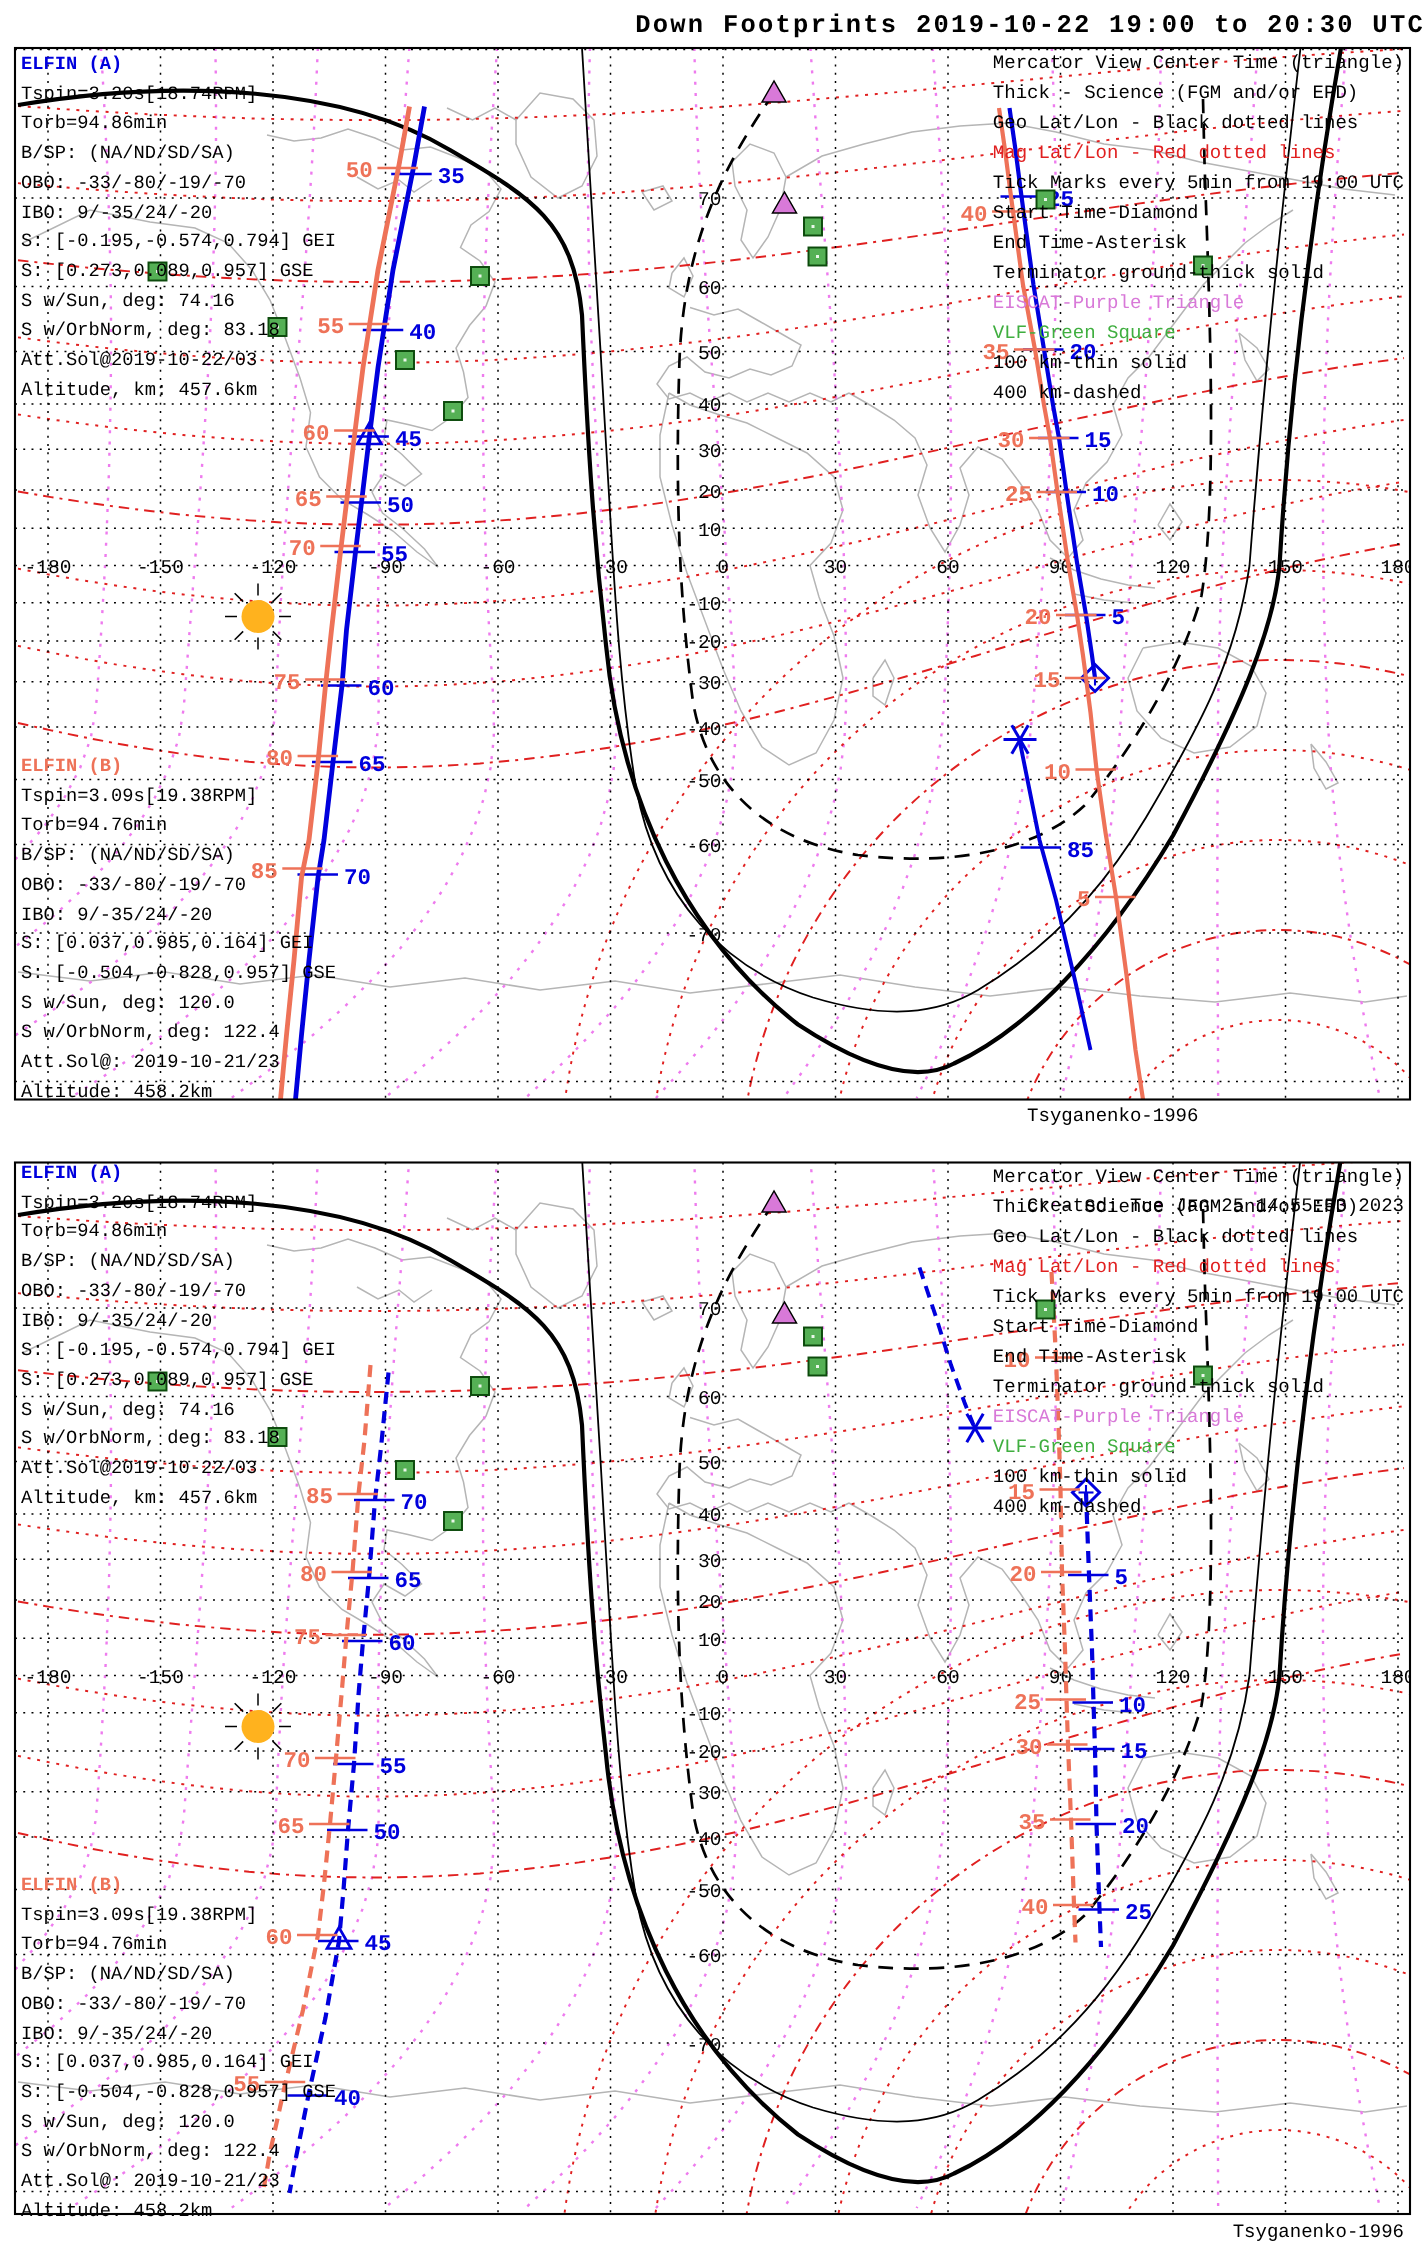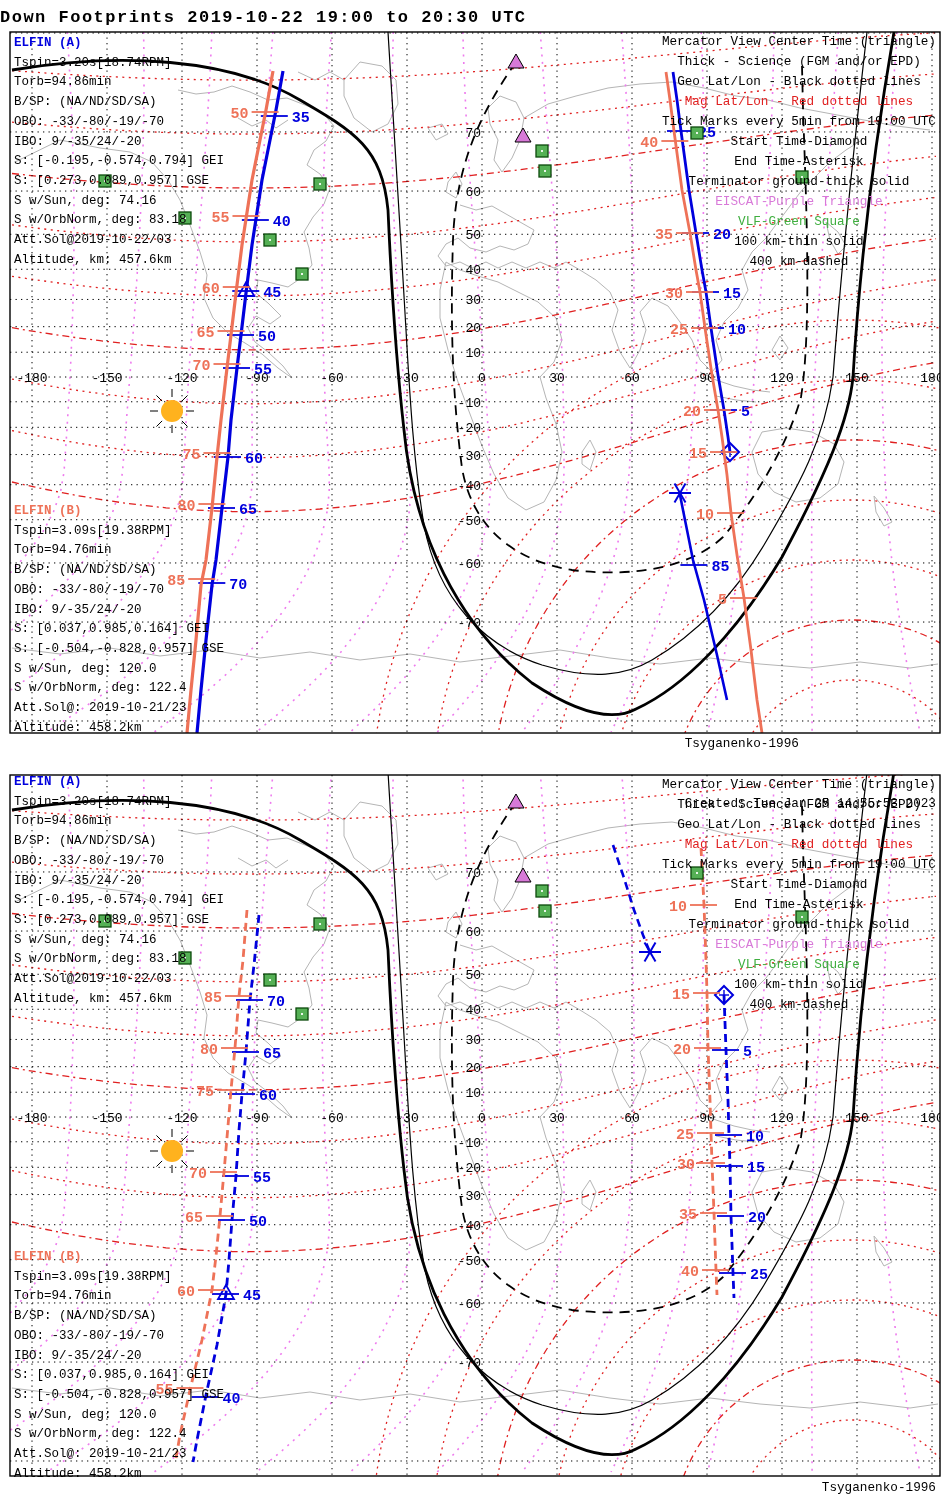--- a/index.html
+++ b/index.html
@@ -1,24 +1,24 @@
 <!DOCTYPE html>
 <html><head>
 <meta charset="utf-8">
 <style>
   html,body{margin:0;padding:0;background:#fff;}
   body{width:950px;height:1500px;position:relative;overflow:hidden;
        font-family:"Liberation Mono","DejaVu Sans Mono",monospace;color:#000;}
   #stage{position:absolute;inset:0;width:950px;height:1500px;}
   #plot{position:absolute;left:0;top:0;}
-  .map-title{position:absolute;left:0;width:950px;text-align:left;
+  .map-title{position:absolute;left:0;width:950px;text-align:right;
        font-size:17px;letter-spacing:1.5px;font-weight:600;white-space:pre;}
   .info{position:absolute;left:14px;font-size:12.5px;line-height:19.7px;white-space:pre;}
   .info .hd{font-weight:700;}
-  .legend{position:absolute;right:14px;text-align:center;font-size:12.7px;line-height:20px;white-space:pre;}
+  .legend{position:absolute;right:14px;text-align:left;font-size:12.7px;line-height:20px;white-space:pre;}
   .attrib{position:absolute;right:14px;font-size:12.7px;line-height:20px;white-space:pre;}
   .ln{white-space:pre;}
 </style>
 </head>
 <body>
 
 <div id="stage">
   <svg id="plot" width="950" height="1500" viewBox="0 0 950 1500">
       <defs>
         <clipPath id="clip0">

